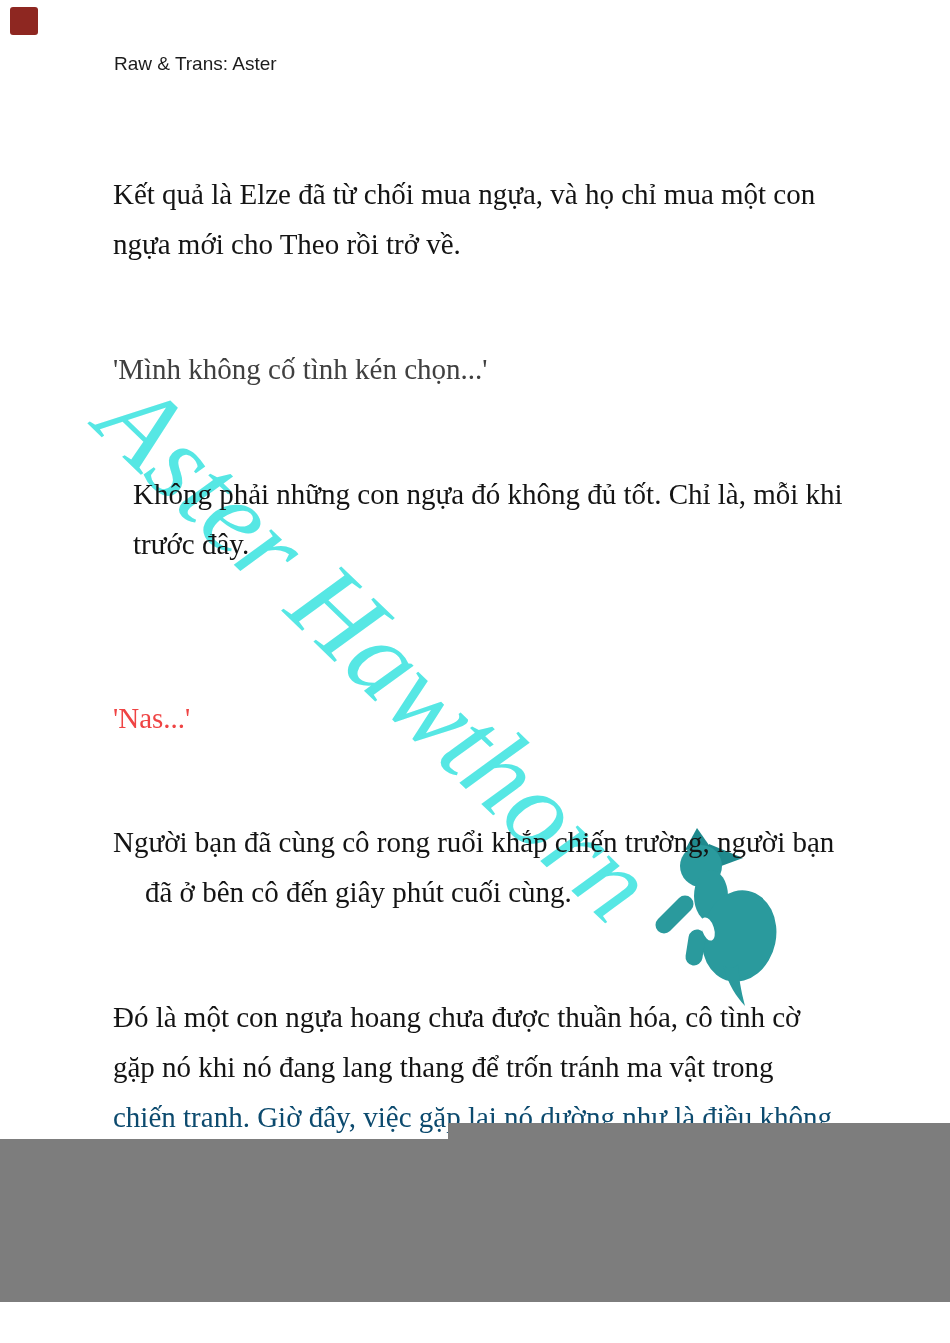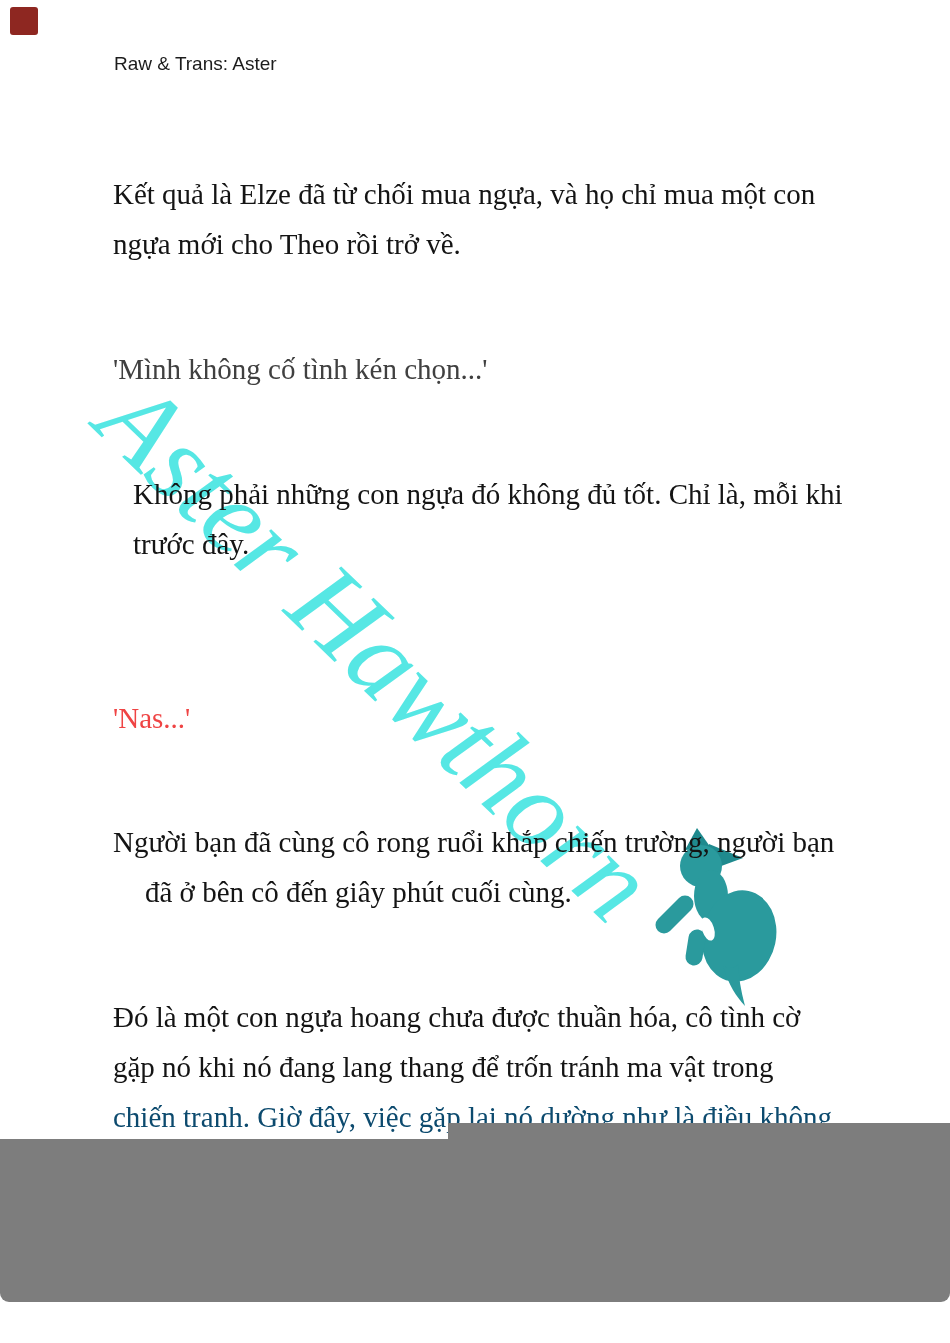--- a/index.html
+++ b/index.html
@@ -2,21 +2,20 @@
 <html><head>
 <meta charset="utf-8">
 <style>
   html,body{margin:0;padding:0;}
   body{font-family:"Liberation Serif","DejaVu Serif",serif;}
   #page{
     position:relative;
     width:950px;height:1302px;
     background:#ffffff;
     overflow:hidden;
-    border-radius:9px;
   }
   .corner-marker{
     position:absolute;left:10px;top:7px;
     width:28px;height:28px;border-radius:3px;
     z-index:6;
   }
   .credit{
     position:absolute;left:114px;top:52px;
     font-family:"Liberation Sans",sans-serif;
     font-size:19px;line-height:24px;color:#1c1c1c;

